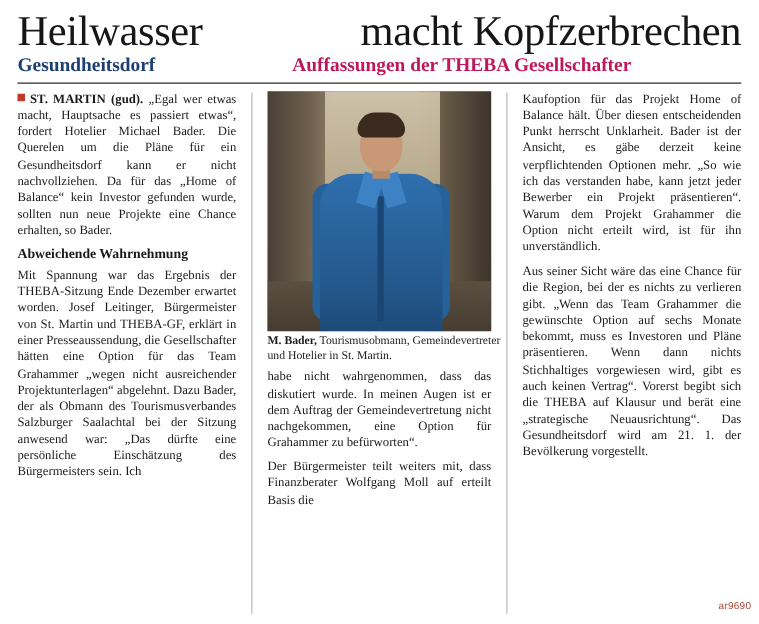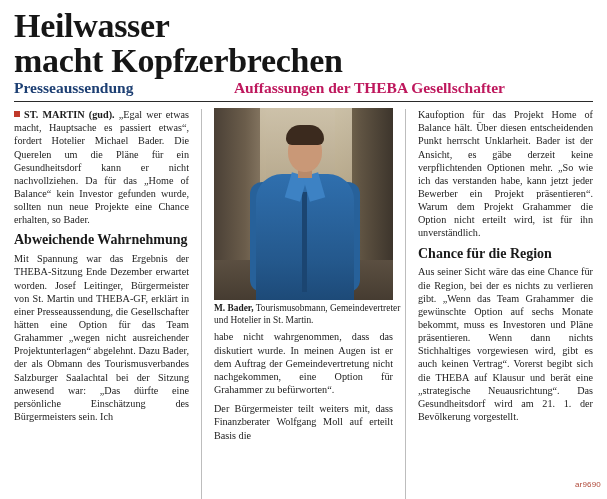--- a/index.html
+++ b/index.html
@@ -21,27 +21,26 @@
     box-sizing: border-box;
     padding: 8px 14px 0 14px;
   }
 
   
   .headline {
     display: flex;
     align-items: baseline;
     justify-content: space-between;
     font-family: "Liberation Serif", serif;
-    font-weight: bold;
+    font-weight: normal;
     font-size: 34px;
     line-height: 1.03;
     letter-spacing: -0.3px;
     margin: 0 0 1px 0;
     white-space: nowrap;
-    flex-direction: column;
   }
   .headline .hl-left { }
   .headline .hl-right { }
 
   .subhead-row {
     display: flex;
     align-items: baseline;
     justify-content: space-between;
     font-family: "Liberation Serif", serif;
     font-weight: bold;
@@ -83,21 +82,21 @@
   .vdiv {
     width: 1px;
     background: #bdbdbd;
     align-self: stretch;
     margin-top: 1px;
   }
 
   .secthead {
     font-family: "Liberation Serif", serif;
     font-weight: bold;
-    font-size: 14px;
+    font-size: 11px;
     color: #1a1a1a;
     margin: 4px 0 3px 0;
     line-height: 1.2;
   }
 
   .bullet {
     display: inline-block;
     width: 6px;
     height: 6px;
     background: #c0392b;
@@ -224,21 +223,21 @@
 <body>
 
 <div class="page">
 
   <div class="headline">
     <span class="hl-left">Heilwasser</span>
     <span class="hl-right">macht Kopfzerbrechen</span>
   </div>
 
   <div class="subhead-row">
-    <span class="sub-left">Presseaussendung</span>
+    <span class="sub-left">Gesundheitsdorf</span>
     <span class="sub-right">Auffassungen der THEBA Gesellschafter</span>
   </div>
 
   <hr class="rule">
 
   <div class="cols">
 
     <div class="col">
       <p>
         <span class="bullet"></span><span class="lead-name">ST. MARTIN (gud).</span>
@@ -272,20 +271,19 @@
         </div>
       </div>
       <p>habe nicht wahrgenommen, dass das diskutiert wurde. In meinen Augen ist er dem Auftrag der Gemeindevertretung nicht nachgekommen, eine Option für Grahammer zu befürworten“.</p>
       <p>Der Bürgermeister teilt weiters mit, dass Finanzberater Wolfgang Moll auf erteilt Basis die</p>
     </div>
 
     <div class="vdiv"></div>
 
     <div class="col">
       <p>Kaufoption für das Projekt Home of Balance hält. Über diesen entscheidenden Punkt herrscht Unklarheit. Bader ist der Ansicht, es gäbe derzeit keine verpflichtenden Optionen mehr. „So wie ich das verstanden habe, kann jetzt jeder Bewerber ein Projekt präsentieren“. Warum dem Projekt Grahammer die Option nicht erteilt wird, ist für ihn unverständlich.</p>
-      <div class="secthead">Chance für die Region</div>
       <p class="nospace">Aus seiner Sicht wäre das eine Chance für die Region, bei der es nichts zu verlieren gibt. „Wenn das Team Grahammer die gewünschte Option auf sechs Monate bekommt, muss es Investoren und Pläne präsentieren. Wenn dann nichts Stichhaltiges vorgewiesen wird, gibt es auch keinen Vertrag“. Vorerst begibt sich die THEBA auf Klausur und berät eine „strategische Neuausrichtung“. Das Gesundheitsdorf wird am 21. 1. der Bevölkerung vorgestellt.</p>
     </div>
 
   </div>
 
   <div class="watermark">ar9690</div>
 </div>
 
 </body></html>

